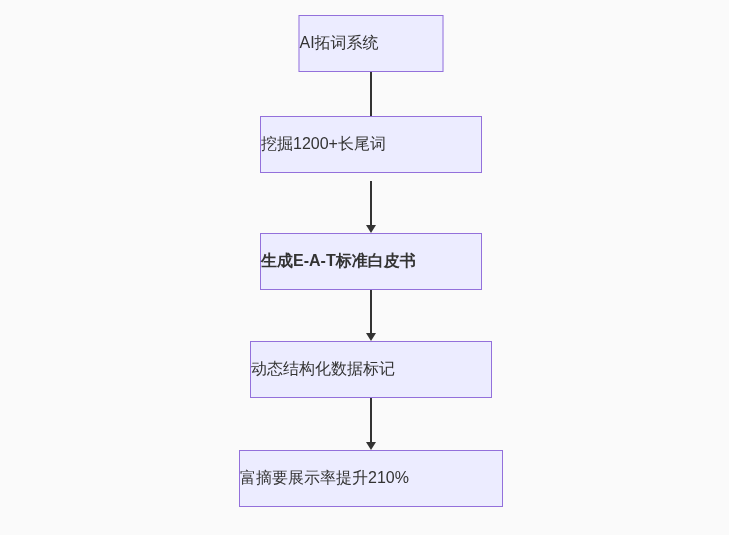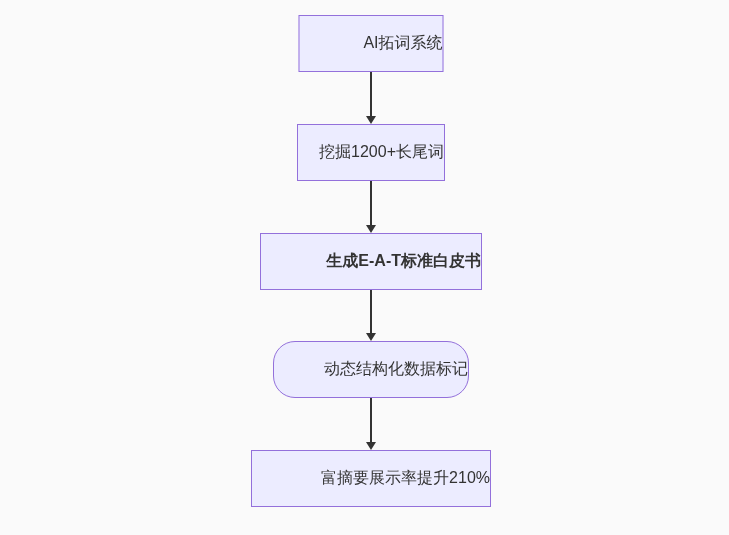--- a/index.html
+++ b/index.html
@@ -28,21 +28,21 @@
   .node {
     position: absolute;
     left: 371px;
     transform: translateX(-50%);
     height: 57px;
     background: var(--node-fill);
     border: 1px solid var(--node-border);
     color: var(--text);
     display: flex;
     align-items: center;
-    justify-content: flex-end;
+    justify-content: flex-start;
     font-size: 16px;
     text-align: center;
     white-space: nowrap;
   }
   .edge {
     position: absolute;
     left: 371px;
     transform: translateX(-50%);
     width: 12px;
     display: flex;
@@ -57,24 +57,24 @@
   .edge .arrowhead {
     width: 0;
     height: 0;
     border-left: 5px solid transparent;
     border-right: 5px solid transparent;
     border-top: 8px solid var(--arrow);
     flex: 0 0 auto;
   }
   
   .n0 { top: 15px;  width: 145px; }
-  .n1 { top: 124px; width: 148px; }
+  .n1 { top: 116px; width: 222px; }
   .n2 { top: 233px; width: 222px; font-weight: bold; }
-  .n3 { top: 341px; width: 196px; border-radius: 22px; }
-  .n4 { top: 450px; width: 240px; }
+  .n3 { top: 341px; width: 242px; }
+  .n4 { top: 450px; width: 264px; }
   .e0 { top: 72px;  height: 52px; }
   .e1 { top: 181px; height: 52px; }
   .e2 { top: 290px; height: 51px; }
   .e3 { top: 398px; height: 52px; }
 </style>
 </head>
 <body>
 
 <div class="canvas">
 

